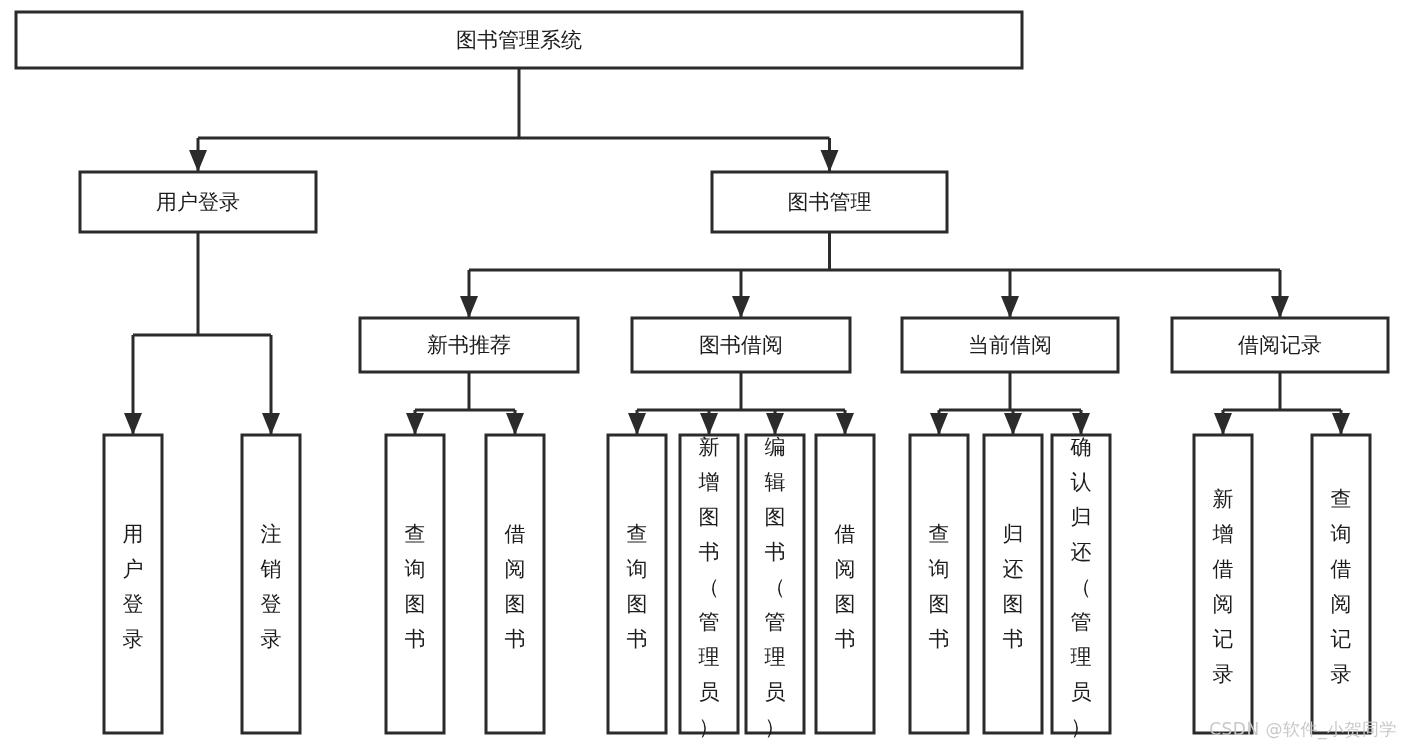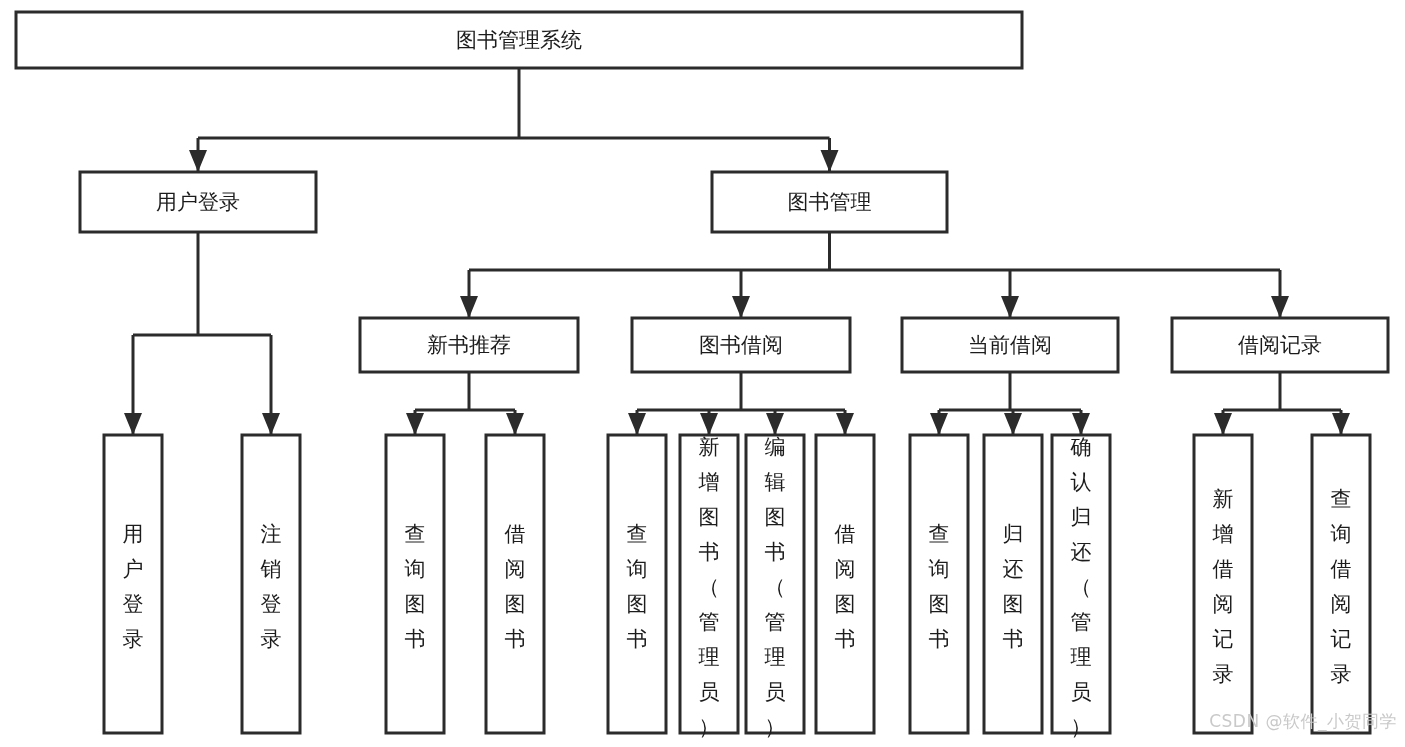--- a/index.html
+++ b/index.html
@@ -53,21 +53,21 @@
   }
   .node-label-v {
     font-family: "DejaVu Sans", "Liberation Sans", sans-serif;
     font-size: 21px;
     fill: #1c1c1c;
     text-anchor: middle;
   }
   .watermark {
     position: absolute;
     right: 8px;
-    bottom: 14px;
+    bottom: 6px;
     font-family: "DejaVu Sans", "Liberation Sans", sans-serif;
     font-size: 17px;
     color: #c9c9c9;
     letter-spacing: 0.5px;
     white-space: nowrap;
     user-select: none;
   }
 </style>
 </head>
 <body>

